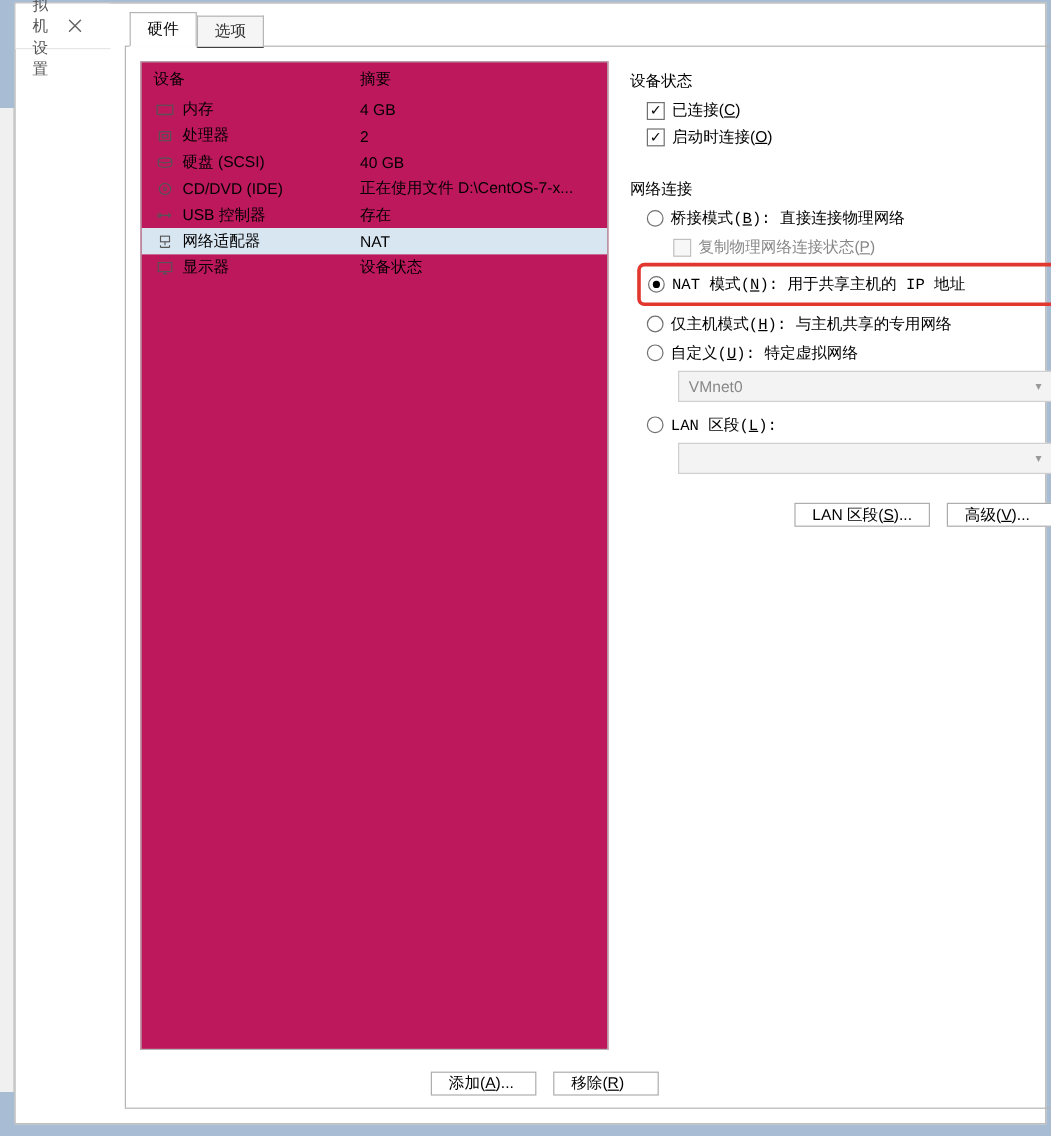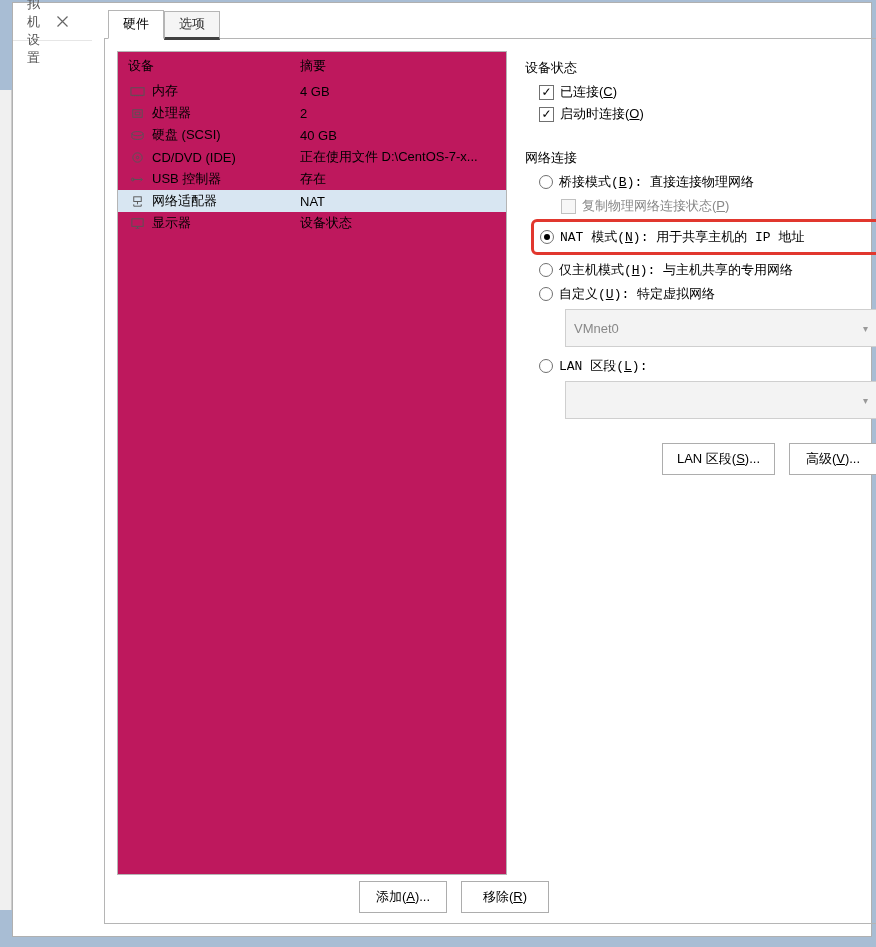--- a/index.html
+++ b/index.html
@@ -64,21 +64,21 @@
       padding: 4px 14px 5px 14px;
       border: 1px solid #b5b5b5;
       border-bottom: 1px solid #fff;
       background: #fff;
       margin-right: 0;
       font-size: 13px;
       text-align: center;
     }
     .tab.inactive {
       background: #f5f5f5;
-      border-bottom: 3px solid #404040;
+      border-bottom: 1px solid #404040;
       color: #333;
       position: relative;
       top: 1px;
       padding: 3px 14px 4px 14px;
     }
     .tab-content {
       flex: 1;
       border: 1px solid #b5b5b5;
       padding: 12px 12px 48px 12px;
       display: flex;
@@ -126,26 +126,26 @@
     .left-buttons {
       position: absolute;
       left: 222px;
       bottom: 10px;
       display: flex;
       gap: 14px;
       padding-left: 32px;
     }
     .btn {
       min-width: 88px;
-      height: 32px;
+      height: 20px;
       padding: 0 14px;
       background: #fff;
       border: 1px solid #adadad;
       font-size: 13px;
-      display: inline-flex; align-items: center; justify-content: center;
+      display: inline-flex; align-items: center; justify-content: flex-start;
       cursor: default;
     }
 
     
     .right-panel {
       flex: 1;
       padding: 4px 4px;
       font-size: 13px;
     }
     .group-title { margin: 4px 0 6px 0; }
@@ -181,21 +181,21 @@
       content: ""; width: 6px; height: 6px; border-radius: 50%; background: #000;
     }
     .highlight-box {
       border: 3px solid #e1372e;
       border-radius: 6px;
       padding: 6px 6px;
       margin: 4px -8px;
     }
     .sub-indent { margin-left: 26px; margin-top: 4px; margin-bottom: 10px; }
     .combo {
-      width: 312px; height: 38px;
+      width: 312px; height: 26px;
       border: 1px solid #cfcfcf;
       background: #f3f3f3;
       color: #888;
       display: flex; align-items: center; justify-content: space-between;
       padding: 0 8px;
     }
     .combo .arrow { color: #999; font-size: 10px; }
     .disabled-text { color: #888; }
 
     .right-buttons {

